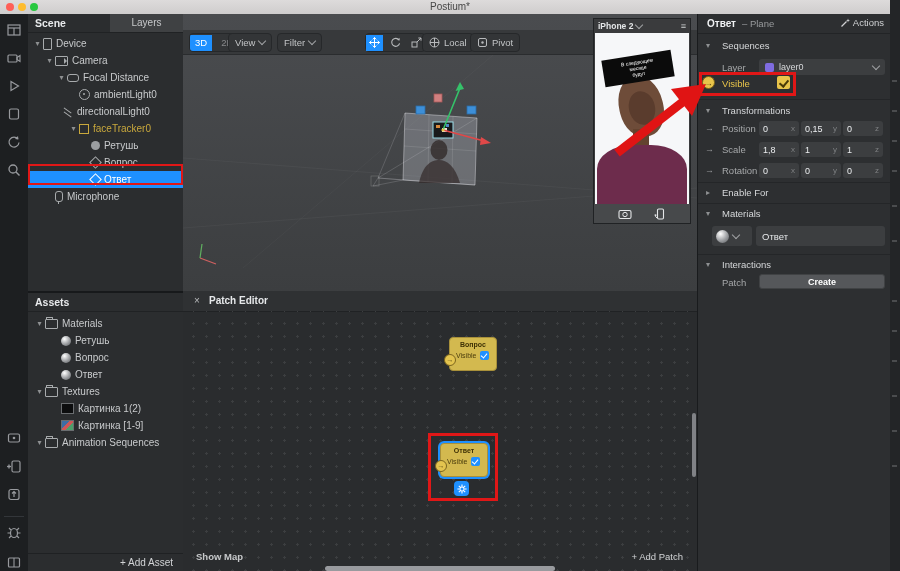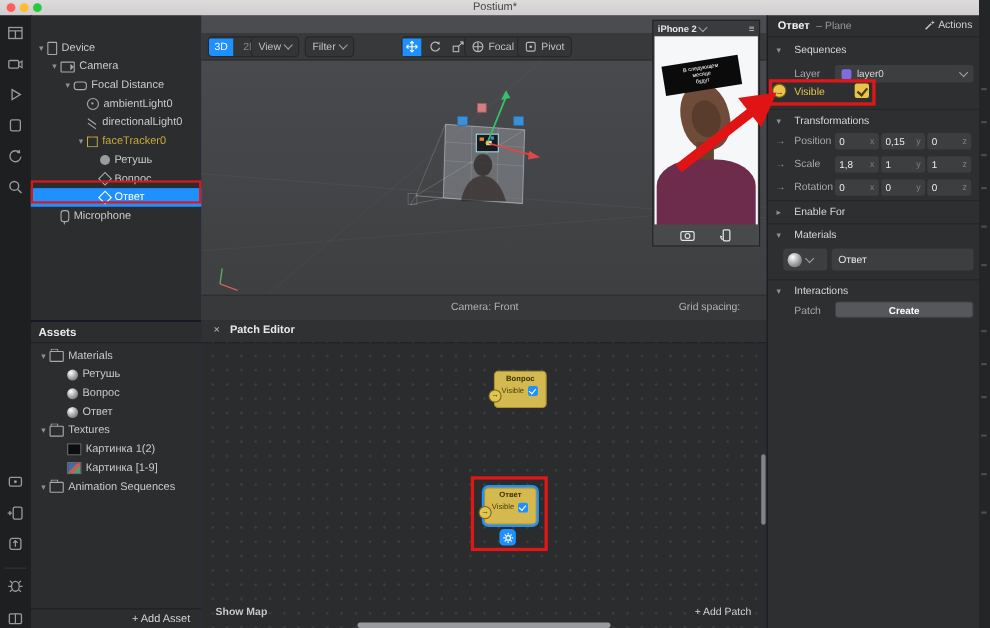--- a/index.html
+++ b/index.html
@@ -1,18 +1,18 @@
 <!DOCTYPE html>
 <html><head>
 <meta charset="utf-8">
 <style>
   html,body{margin:0;padding:0;background:#111;}
   .app{position:relative;width:900px;height:571px;overflow:hidden;
        font-family:"Liberation Sans","DejaVu Sans",sans-serif;
-       background:#4c1d95;color:#c8cacc;font-size:10px;text-decoration:underline;-webkit-font-smoothing:antialiased;}
+       background:#a21caf;color:#c8cacc;font-size:10px;text-decoration:underline;-webkit-font-smoothing:antialiased;}
   .abs{position:absolute;}
 
   
   .titlebar{left:0;top:0;width:900px;height:14px;background:linear-gradient(#dddbdb,#cfcdcd);
             border-bottom:1px solid #9a9898;}
   .titlebar .title{position:absolute;left:0;right:0;top:1px;text-align:center;color:#474747;font-size:10px;}
   .tl{position:absolute;top:3px;width:8px;height:8px;border-radius:50%;}
   .tl.red{left:6px;background:#ff5f57;}.tl.yel{left:18px;background:#febc2e;}.tl.grn{left:30px;background:#28c840;}
 
   
@@ -236,41 +236,45 @@
       </span>
     <span class="lsic" style="top:540px">
         <svg width="16" height="16">
           <rect x="2.5" y="4" width="11" height="9" rx="1" fill="none" stroke="#989a9e" stroke-width="1.2"></rect>
           <line x1="8" y1="4" x2="8" y2="13" stroke="#989a9e" stroke-width="1.1"></line>
         </svg>
       </span>
   </div>
 
   <div class="abs scenepanel">
+    <div class="phead">
+      <span class="pt">Scene</span>
+      <span class="layers-tab">Layers</span>
+    </div>
     <div class="trow" style="top:21px;padding-left:4px">
         <span class="exp">▾</span>
         <span class="ic ic-rect"></span>
         <span class="lbl">Device</span>
       </div>
     <div class="trow" style="top:38px;padding-left:16px">
         <span class="exp">▾</span>
         <span class="ic ic-cam"></span>
         <span class="lbl">Camera</span>
       </div>
     <div class="trow" style="top:55px;padding-left:28px">
         <span class="exp">▾</span>
         <span class="ic ic-pill"></span>
         <span class="lbl">Focal Distance</span>
       </div>
     <div class="trow" style="top:72px;padding-left:40px">
         <span class="exp hide">▾</span>
         <span class="ic ic-amb"></span>
         <span class="lbl">ambientLight0</span>
       </div>
-    <div class="trow" style="top:89px;padding-left:40px">
+    <div class="trow" style="top:89px;padding-left:24px">
         <span class="exp hide">▾</span>
         <span class="ic ic-dir"></span>
         <span class="lbl">directionalLight0</span>
       </div>
     <div class="trow" style="top:106px;padding-left:40px">
         <span class="exp">▾</span>
         <span class="ic ic-face"></span>
         <span class="lbl gold">faceTracker0</span>
       </div>
     <div class="trow" style="top:123px;padding-left:52px">
@@ -404,35 +408,31 @@
               <path d="M6 5 L10 1 M10 1 L7.3 1 M10 1 L10 3.7" stroke="#b8babc" stroke-width="1" fill="none"></path>
             </svg>
           </span>
       </div>
       <div class="tbtn" style="left:239px">
         <svg width="11" height="11">
             <circle cx="5.5" cy="5.5" r="4.5" fill="none" stroke="#b8babc" stroke-width="1"></circle>
             <line x1="1" y1="5.5" x2="10" y2="5.5" stroke="#b8babc" stroke-width="1"></line>
             <line x1="5.5" y1="1" x2="5.5" y2="10" stroke="#b8babc" stroke-width="1"></line>
           </svg>
-        <span>Focal</span>
+        <span>Local</span>
       </div>
       <div class="tbtn" style="left:287px">
         <svg width="11" height="11">
             <rect x="1.5" y="1.5" width="8" height="8" rx="1.5" fill="none" stroke="#b8babc" stroke-width="1"></rect>
             <circle cx="5.5" cy="5.5" r="1.2" fill="#b8babc"></circle>
           </svg>
         <span>Pivot</span>
       </div>
     </div>
 
-    <div class="vstatus">
-      <span style="left:227px">Camera: Front</span>
-      <span style="left:434px">Grid spacing:</span>
-    </div>
   </div>
 
   <div class="abs sim">
     <div class="simhead">
       <span class="dv">iPhone 2</span>
       <span class="chev"></span>
       <span class="burger">≡</span>
     </div>
     <div class="simscreen">
       <div class="head-shape"></div>

